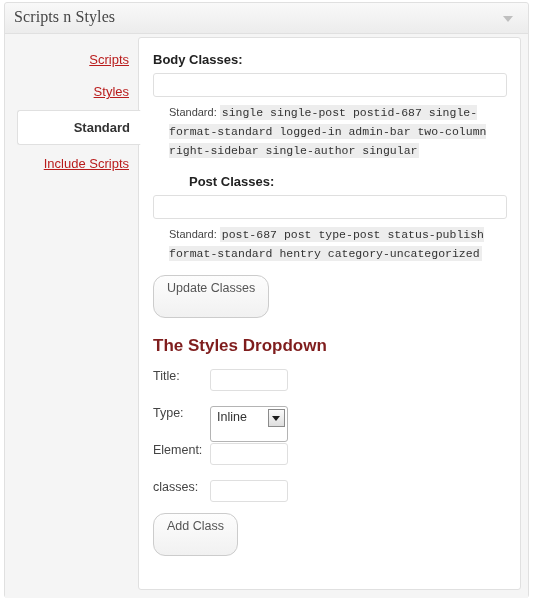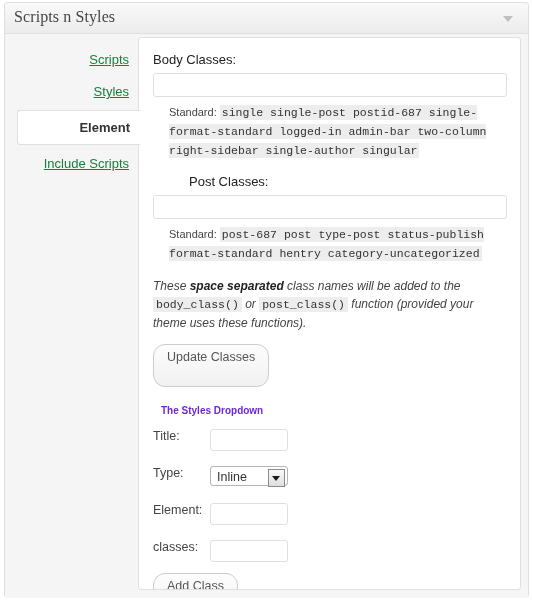--- a/index.html
+++ b/index.html
@@ -80,21 +80,21 @@
     width: 134px;
     padding-top: 12px;
   }
   .nav-item {
     position: relative;
     display: block;
     text-align: right;
     padding: 6px 10px 6px 0;
     margin-bottom: 5px;
     font-size: 13px;
-    color: #15803d;
+    color: #b91c1c;
     text-decoration: underline;
     cursor: pointer;
     box-sizing: border-box;
   }
   .nav-item.active {
     background: #ffffff;
     border: 1px solid #e0e0e0;
     border-right: 1px solid #ffffff;
     border-radius: 3px 0 0 3px;
     margin-left: 12px;
@@ -116,21 +116,21 @@
     box-sizing: border-box;
     background: #ffffff;
     border: 1px solid #e0e0e0;
     border-radius: 3px;
     padding: 14px 14px 0 14px;
     overflow: hidden;
   }
 
   .fld-label {
     font-size: 13px;
-    font-weight: normal;
+    font-weight: bold;
     color: #222222;
     margin: 0 0 6px 0;
   }
   .text-input {
     display: block;
     width: 354px;
     height: 24px;
     box-sizing: border-box;
     border: 1px solid #dfdfdf;
     border-radius: 3px;
@@ -184,24 +184,24 @@
     font-size: 12.5px;
     color: #555555;
     background: linear-gradient(to bottom, #fdfdfd 0%, #f1f1f1 100%);
     border: 1px solid #cccccc;
     border-radius: 12px;
     cursor: pointer;
     line-height: 16px;
   }
 
   .section-head {
-    margin: 18px 0 0 8px;
-    font-size: 10px;
+    margin: 18px 0 0 0;
+    font-size: 17px;
     font-weight: bold;
-    color: #6d28d9;
+    color: #7f1d1d;
   }
   .section-sub {
     margin: 14px 0 0 0;
     font-size: 12.5px;
     color: #444444;
   }
 
   .form-row {
     margin-top: 13px;
     height: 24px;
@@ -223,21 +223,21 @@
     font-size: 12px;
     color: #333;
     padding: 1px 5px;
     outline: none;
   }
 
   
   .sel-wrap {
     position: relative;
     width: 78px;
-    height: 20px;
+    height: 36px;
     box-sizing: border-box;
     border: 1px solid #b4b4b4;
     border-radius: 3px;
     background: #ffffff;
     cursor: pointer;
   }
   .sel-wrap .sel-text {
     position: absolute;
     left: 6px;
     top: 3px;
@@ -275,41 +275,40 @@
     <div class="toggle-handle">
       <span class="tri"></span>
     </div>
   </div>
 
   <div class="postbox-inside">
 
     <div class="nav">
       <a class="nav-item">Scripts</a>
       <a class="nav-item">Styles</a>
-      <a class="nav-item active">Element</a>
+      <a class="nav-item active">Standard</a>
       <a class="nav-item">Include Scripts</a>
     </div>
 
     <div class="panel">
 
       <p class="fld-label">Body Classes:</p>
       <input class="text-input" type="text" placeholder="" style="">
       <p class="standard-line">
         <span class="lbl">Standard:</span>
         <code>single single-post postid-687 single-format-standard logged-in admin-bar two-column right-sidebar single-author singular</code>
       </p>
 
       <p class="fld-label" style="margin-top:14px;padding-left:36px;">Post Classes:</p>
       <input class="text-input" type="text" placeholder="" style="">
       <p class="standard-line">
         <span class="lbl">Standard:</span>
         <code>post-687 post type-post status-publish format-standard hentry category-uncategorized</code>
       </p>
 
-      <p class="note"><span>These </span><b>space separated</b><span> class names will be added to the </span><code>body_class()</code><span> or </span><code>post_class()</code><span> function (provided your theme uses these functions).</span></p>
 
       <button class="btn">Update Classes</button>
 
       <p class="section-head">The Styles Dropdown</p>
 
       <div class="form-row">
         <span class="rlabel">Title:</span>
         <input class="small-input" type="text" style="">
       </div>
 

